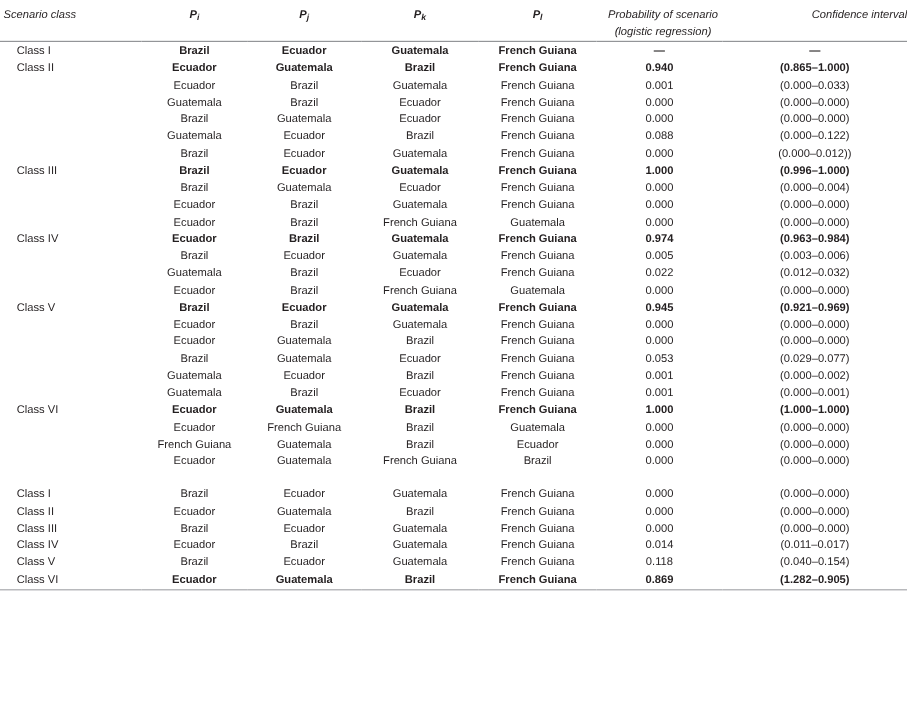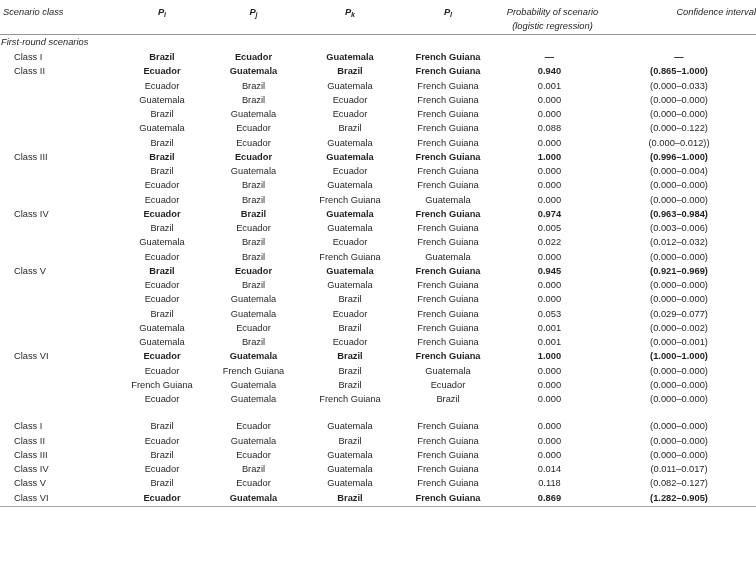--- a/index.html
+++ b/index.html
@@ -147,23 +147,20 @@
         </th>
         <th class="h-ci">
           <span class="hdr-stack"><span class="clip-right">Confidence interval</span></span>
         </th>
       </tr>
       <tr class="rule-row top">
           <td colspan="7"></td>
         </tr>
     </thead>
     <tbody id="tbody">
-        <tr class="section-head">
-          <td colspan="7" class="section-label">First-round scenarios</td>
-        </tr>
         <tr class="bold">
           <td class="cl">Class I</td>
           <td class="ctr">Brazil</td>
           <td class="ctr">Ecuador</td>
           <td class="ctr">Guatemala</td>
           <td class="ctr">French Guiana</td>
           <td class="prob">—</td>
           <td class="ci">—</td>
         </tr>
         <tr class="bold">
@@ -421,21 +418,21 @@
           <td class="prob">0.014</td>
           <td class="ci">(0.011–0.017)</td>
         </tr>
         <tr class="">
           <td class="cl">Class V</td>
           <td class="ctr">Brazil</td>
           <td class="ctr">Ecuador</td>
           <td class="ctr">Guatemala</td>
           <td class="ctr">French Guiana</td>
           <td class="prob">0.118</td>
-          <td class="ci">(0.082–0.127)</td>
+          <td class="ci">(0.040–0.154)</td>
         </tr>
         <tr class="bold">
           <td class="cl">Class VI</td>
           <td class="ctr">Ecuador</td>
           <td class="ctr">Guatemala</td>
           <td class="ctr">Brazil</td>
           <td class="ctr">French Guiana</td>
           <td class="prob">0.869</td>
           <td class="ci">(1.282–0.905)</td>
         </tr>

